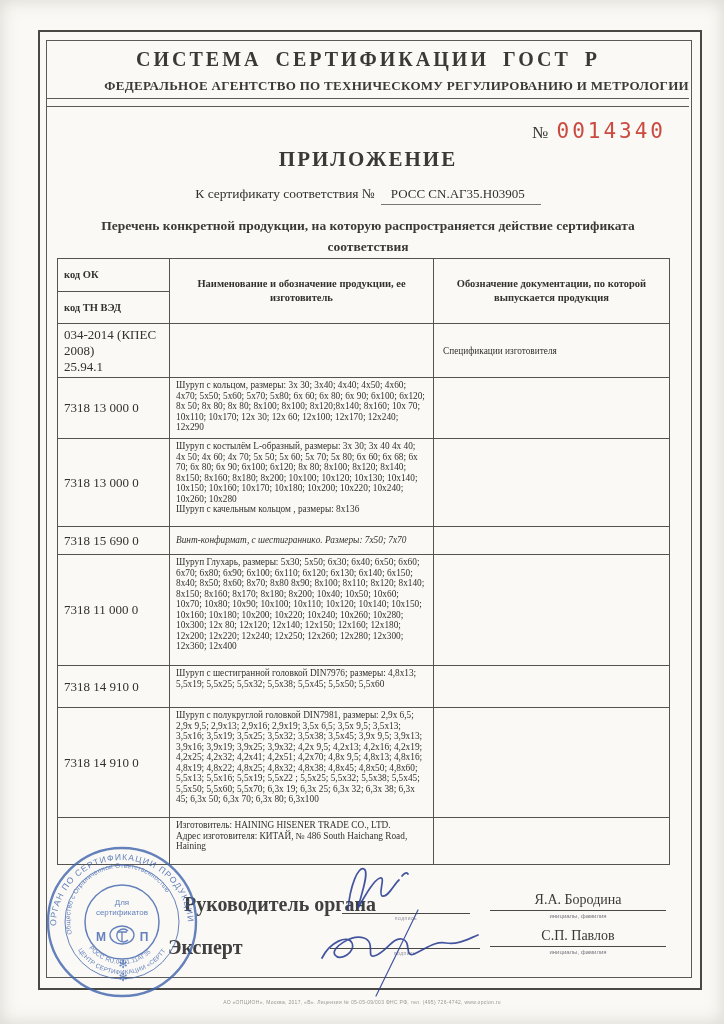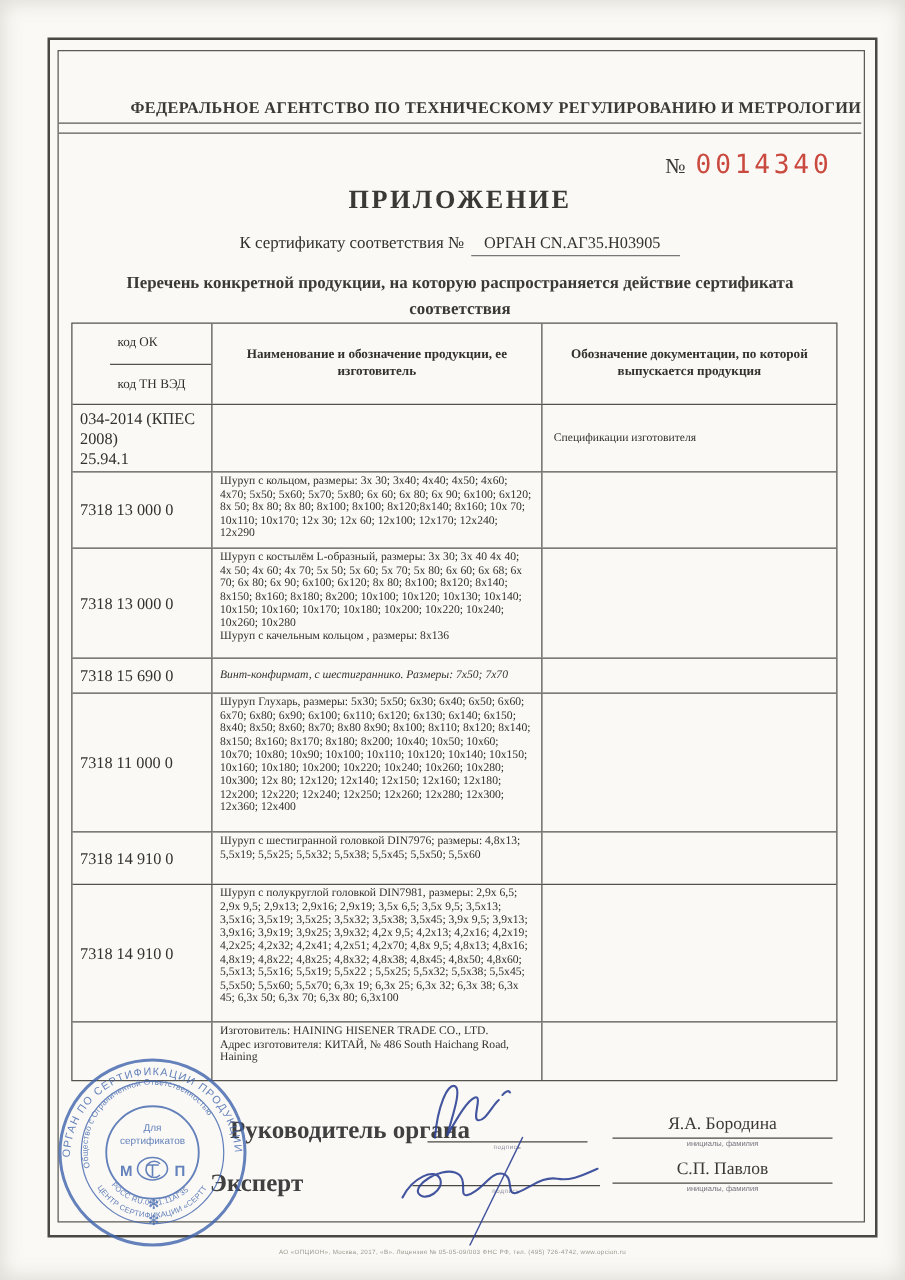--- a/index.html
+++ b/index.html
@@ -34,21 +34,21 @@
   .ctable{position:absolute;left:57px;top:258px;width:611px;border:1px solid #55534d;background:transparent;}
   .trow,.thead{display:grid;grid-template-columns:112px 264px 1fr;}
   .trow{border-top:1px solid #55534d;}
   .c{border-right:1px solid #55534d;padding:2px 6px;box-sizing:border-box;}
   .c:last-child{border-right:none;}
   .code-cell{display:flex;align-items:center;font-size:13px;white-space:pre-line;}
   .name-cell{font-size:9.3px;line-height:10.5px;white-space:pre-line;text-align:left;}
   .doc-cell{font-size:9.3px;}
   .thead{min-height:64px;}
   .th-code{display:flex;flex-direction:column;padding:0;}
-  .th-code .half{flex:1;display:flex;align-items:center;padding:2px 6px;font-size:10.5px;font-weight:400;margin-left:30px;}
+  .th-code .half{flex:1;display:flex;align-items:center;padding:2px 6px;font-size:10.5px;font-weight:700;}
   .th-code .half.top{border-bottom:1px solid #55534d;}
   .th-center{display:flex;align-items:center;justify-content:center;text-align:center;
              font-size:10.5px;font-weight:600;line-height:1.35;padding:4px 16px;}
   .mh40{min-height:40px}.mh60{min-height:60px}.mh87{min-height:87px}.mh27{min-height:27px}
   .mh110{min-height:110px}.mh41{min-height:41px}.mh109{min-height:109px}.mh46{min-height:46px}
   .r0-code{align-items:flex-start;padding-top:3px;position:relative;}
   .r0-doc{display:flex;align-items:center;padding-left:9px;}
   .valign-c{display:flex;align-items:center;font-style:italic;}
 
   
@@ -79,30 +79,31 @@
 </head>
 <body>
 
 <div class="page">
 
   <div class="outer-border"></div>
   <div class="inner-border"></div>
   <div class="hline h1"></div>
   <div class="hline h2"></div>
 
+  <div class="hdr1">СИСТЕМА СЕРТИФИКАЦИИ ГОСТ Р</div>
   <div class="hdr2">ФЕДЕРАЛЬНОЕ АГЕНТСТВО ПО ТЕХНИЧЕСКОМУ РЕГУЛИРОВАНИЮ И МЕТРОЛОГИИ</div>
 
   <div class="formnum">
     <span class="nsign">№</span><span class="ndigits">0014340</span>
   </div>
 
   <div class="title">ПРИЛОЖЕНИЕ</div>
 
   <div class="certline">
-    <span>К сертификату соответствия №</span><span class="val">ОРГАН CN.АГ35.Н03905</span>
+    <span>К сертификату соответствия №</span><span class="val">РОСС CN.АГ35.Н03905</span>
   </div>
 
   <div class="desc">Перечень конкретной продукции,  на которую распространяется действие сертификата соответствия</div>
 
   <div class="ctable">
     <div class="thead">
       <div class="c th-code">
         <div class="half top">код ОК</div>
         <div class="half">код ТН ВЭД</div>
       </div>

